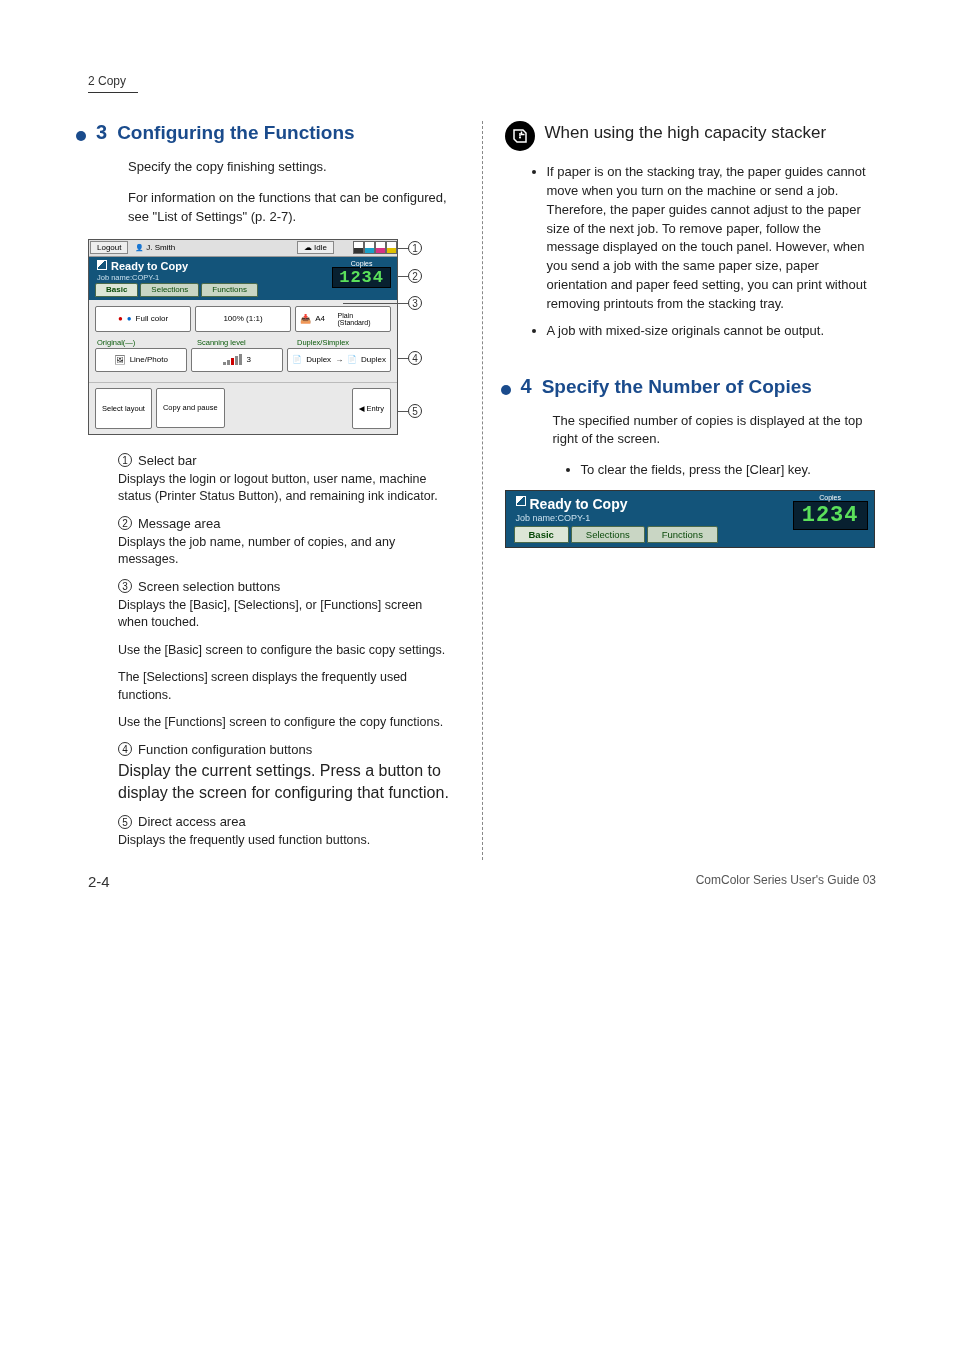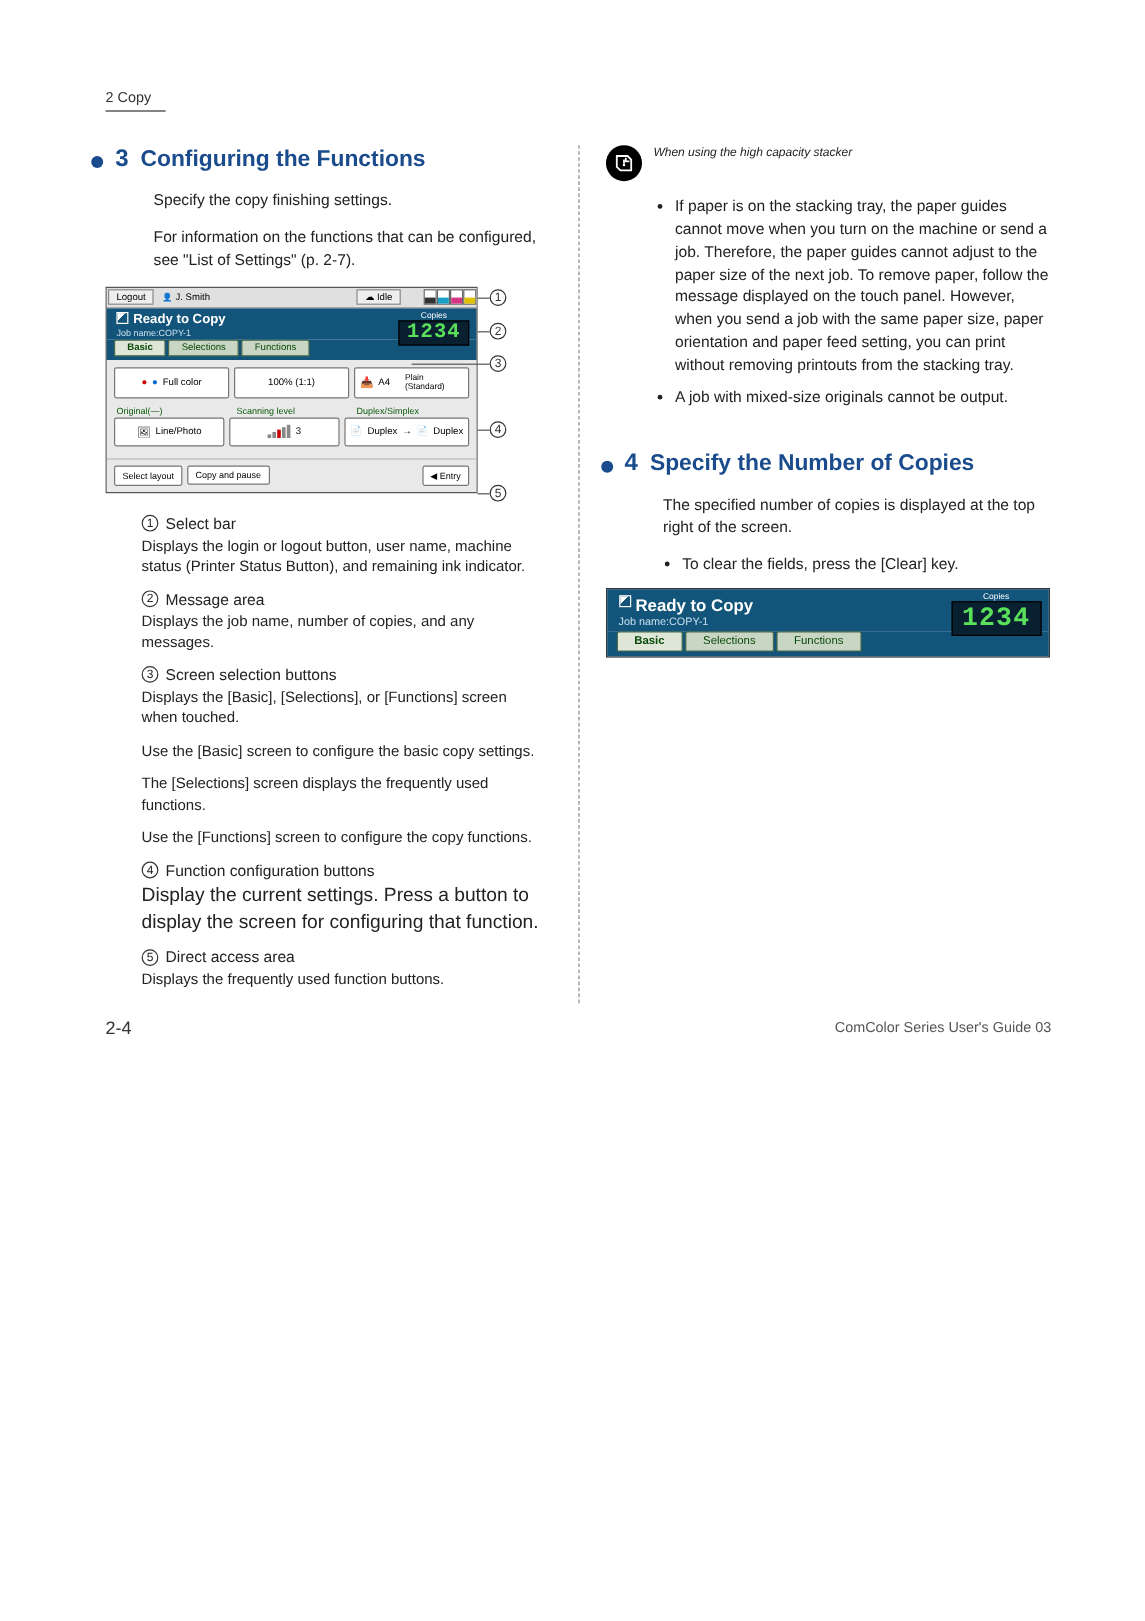--- a/index.html
+++ b/index.html
@@ -152,21 +152,21 @@
     display: flex;
     gap: 4px;
     border-top: 1px solid #bbb;
     padding: 5px 6px;
     background: #e9e9e9;
     align-items:center;
   }
   .dbtn {
     border: 1px solid #777;
     background:#fff;
-    padding: 3px 6px;
+    padding: 15px 6px;
     font-size: 7.5px;
     border-radius: 2px;
   }
   .callout {
     position: absolute;
     font-size: 11px;
     color: #333;
     background:#fff;
   }
   .circled {
@@ -193,29 +193,29 @@
     margin-bottom: 12px;
     margin-left: -8px;
   }
   .note-icon {
     width: 30px; height: 30px;
     background: #000; border-radius: 50%;
     display:flex; align-items:center; justify-content:center;
     flex-shrink:0;
   }
   .note-icon svg { width: 18px; }
-  .note-body { font-size: 10px; line-height: 1.45; font-style: italic; }
+  .note-body { font-size: 17px; line-height: 1.45; }
   .note-sub {
     margin-left: 34px;
     font-size: 13px;
     line-height: 1.45;
   }
-  .note-sub li { margin-bottom: 8px; list-style: disc; margin-left: 16px; }
+  .note-sub li { margin-bottom: 8px; list-style: disc; }
   .bullet-list { margin-left: 40px; font-size: 13px; }
-  .bullet-list li { list-style: disc; margin-left: 16px; line-height:1.45; }
+  .bullet-list li { list-style: disc; margin-left: 28px; line-height:1.45; }
   .shot2 {
     margin: 10px 0 0 -8px;
     width: 370px;
     border: 1px solid #333;
   }
   .shot2 .msgarea { padding: 5px 10px 3px 10px; }
   .shot2 .msgarea .ready { font-size: 14px; }
   .shot2 .msgarea .jobn { font-size: 9px; }
   .shot2 .msgarea .copies-num { font-size: 22px; padding: 1px 8px; }
   .shot2 .tabs { padding: 0 8px 4px 8px; }

